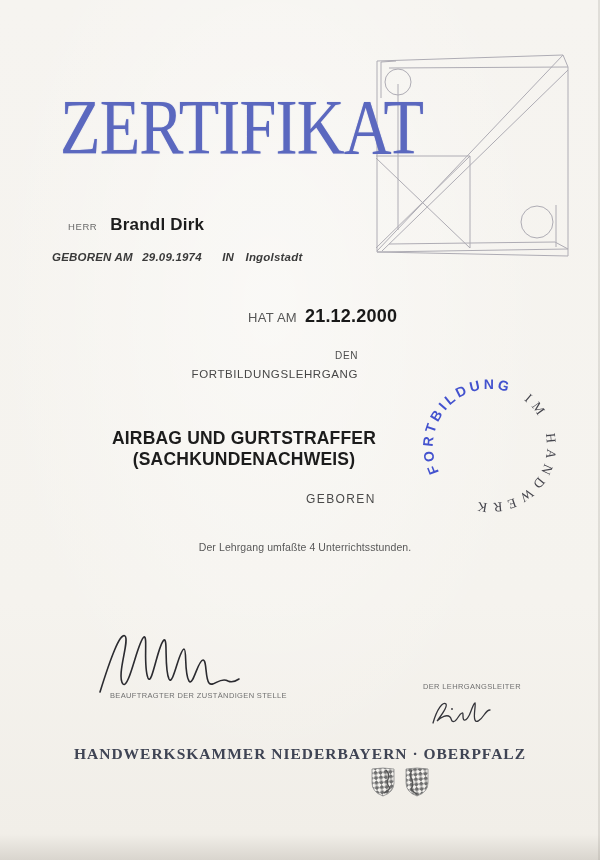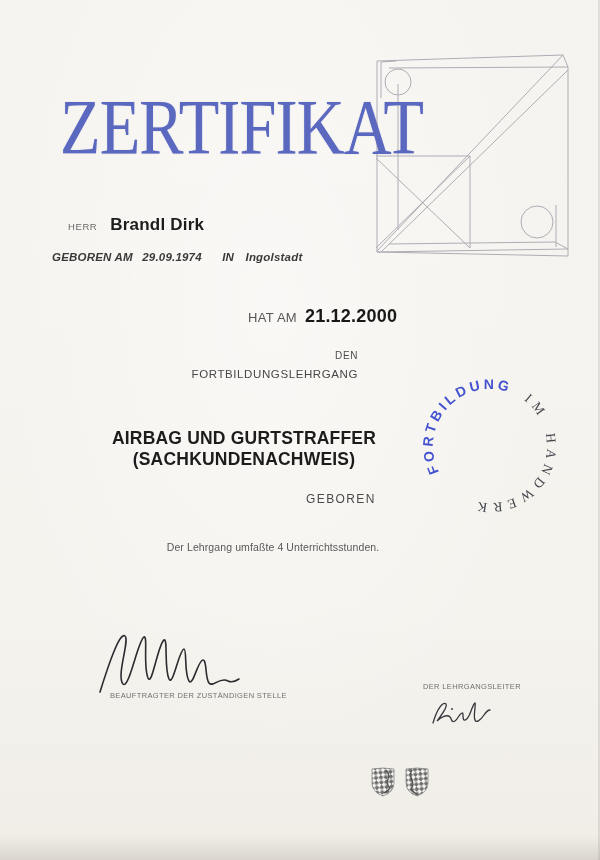--- a/index.html
+++ b/index.html
@@ -36,21 +36,21 @@
   .hat-line{left:248px;top:306px;display:flex;align-items:baseline;z-index:4;}
   .hat-label{font-size:13px;color:#565656;letter-spacing:.3px;}
   .hat-date{font-size:18px;font-weight:bold;color:#191919;margin-left:8px;letter-spacing:.2px;}
   .den-block{right:242px;top:350px;text-align:right;z-index:4;}
   .den{font-size:10px;color:#4c4c4c;letter-spacing:.6px;}
   .lehrgang{font-size:11.5px;color:#474747;letter-spacing:.6px;margin-top:7px;}
   .course-title{left:0;width:488px;top:428px;text-align:center;
     font-size:17.5px;font-weight:bold;color:#1c1c1c;letter-spacing:.2px;z-index:4;}
   .besucht{left:306px;top:492px;font-size:12px;color:#4a4a4a;letter-spacing:1.4px;z-index:4;}
   .notes{left:0;width:546px;top:539px;text-align:center;
-    font-size:10.5px;color:#585858;line-height:17.5px;letter-spacing:.1px;z-index:4;}
+    font-size:10.5px;color:#585858;line-height:17.5px;letter-spacing:.1px;z-index:4;padding-left:32px;}
   
   .stamp{left:420px;top:376px;z-index:3;}
   .stamp .blue-arc{font-family:"Liberation Sans",sans-serif;font-weight:bold;
     font-size:14px;fill:#4352ce;letter-spacing:3.2px;}
   .stamp .dark-arc{font-family:"Liberation Serif",serif;
     font-size:13.5px;fill:#45454d;letter-spacing:5px;word-spacing:6px;}
   
   .sig-left{left:96px;top:626px;z-index:4;}
   .sig-left path{fill:none;stroke:#2b2b30;stroke-width:1.6;stroke-linecap:round;}
   .sig-label{font-size:7.5px;color:#707070;letter-spacing:.35px;z-index:4;}
@@ -139,20 +139,21 @@
   <div class="abs sig-label left">BEAUFTRAGTER DER ZUSTÄNDIGEN STELLE</div>
   <div class="abs sig-label right">DER LEHRGANGSLEITER</div>
   <svg class="abs sig-riedl" width="75" height="32" viewBox="0 0 75 32">
     <path d="M5,26 C9,12 15,4 18,7 C20,10 12,20 9,24 C13,20 19,17 22,20
              C24,22 23,26 27,24 C30,22 31,17 34,16 C36,15 34,22 36,23
              C38,24 41,20 43,14 C45,9 46,6 47,6 C48,9 45,19 47,23
              C48,26 52,24 56,18 C58,15 60,13 62,13"></path>
     <circle cx="24" cy="12" r="0.9" fill="#34343a" stroke="none"></circle>
   </svg>
 
+  <div class="abs footer-org">HANDWERKSKAMMER NIEDERBAYERN · OBERPFALZ</div>
   <svg class="abs shields" width="66" height="34" viewBox="0 0 66 34">
     <defs>
       <pattern id="loz" width="7" height="7" patternUnits="userSpaceOnUse" patternTransform="rotate(40)">
         <rect width="7" height="7" fill="#f4f2ee"></rect>
         <rect width="3.5" height="3.5" fill="#6e6e6e"></rect>
         <rect x="3.5" y="3.5" width="3.5" height="3.5" fill="#6e6e6e"></rect>
       </pattern>
     </defs>
     <g>
       <path d="M2,3 Q13,1 24,3 L24,17 Q24,26 13,30 Q2,26 2,17 Z" fill="url(#loz)" stroke="#8a8a8a" stroke-width="0.8"></path>

